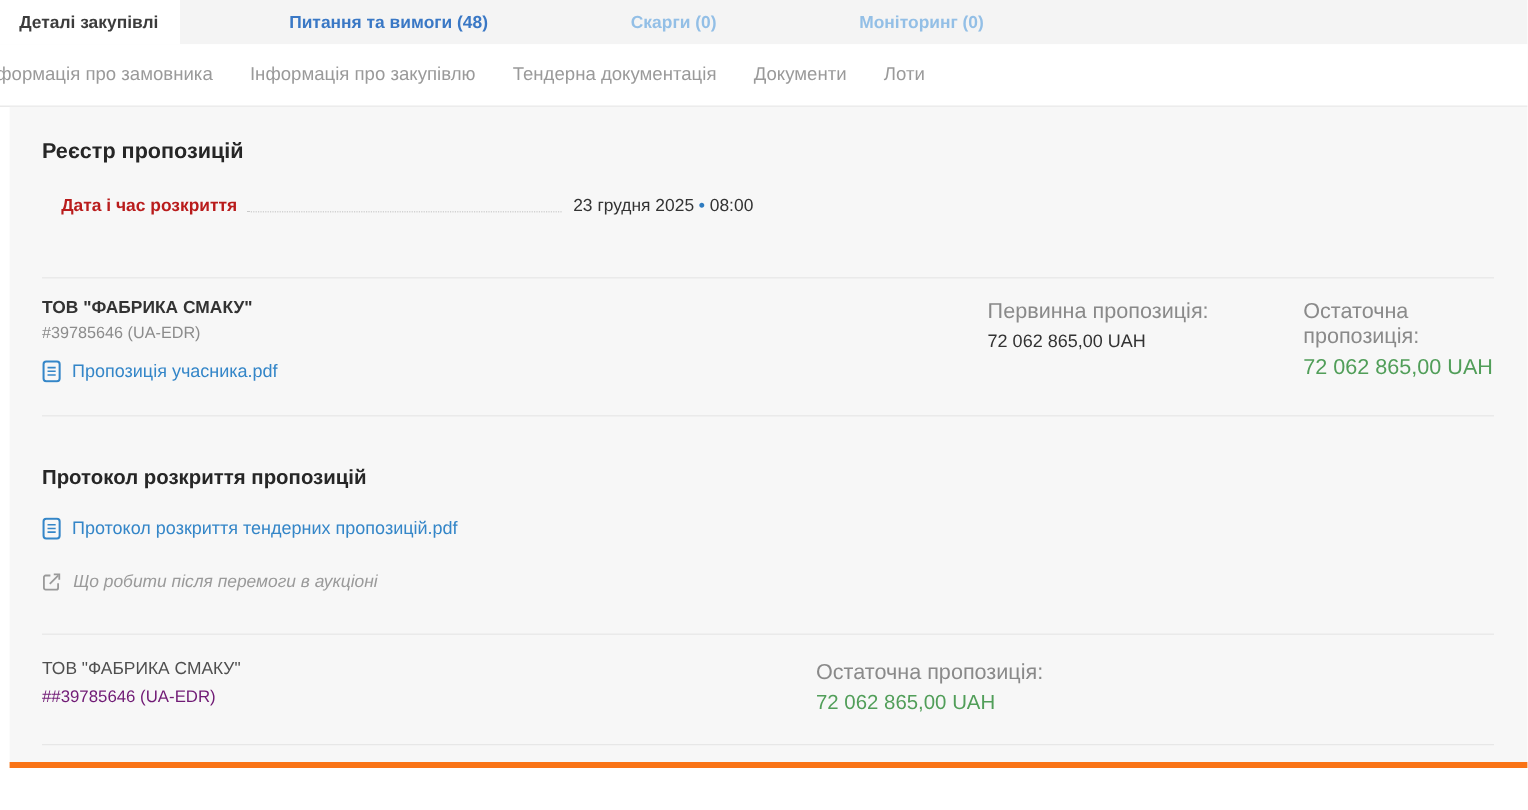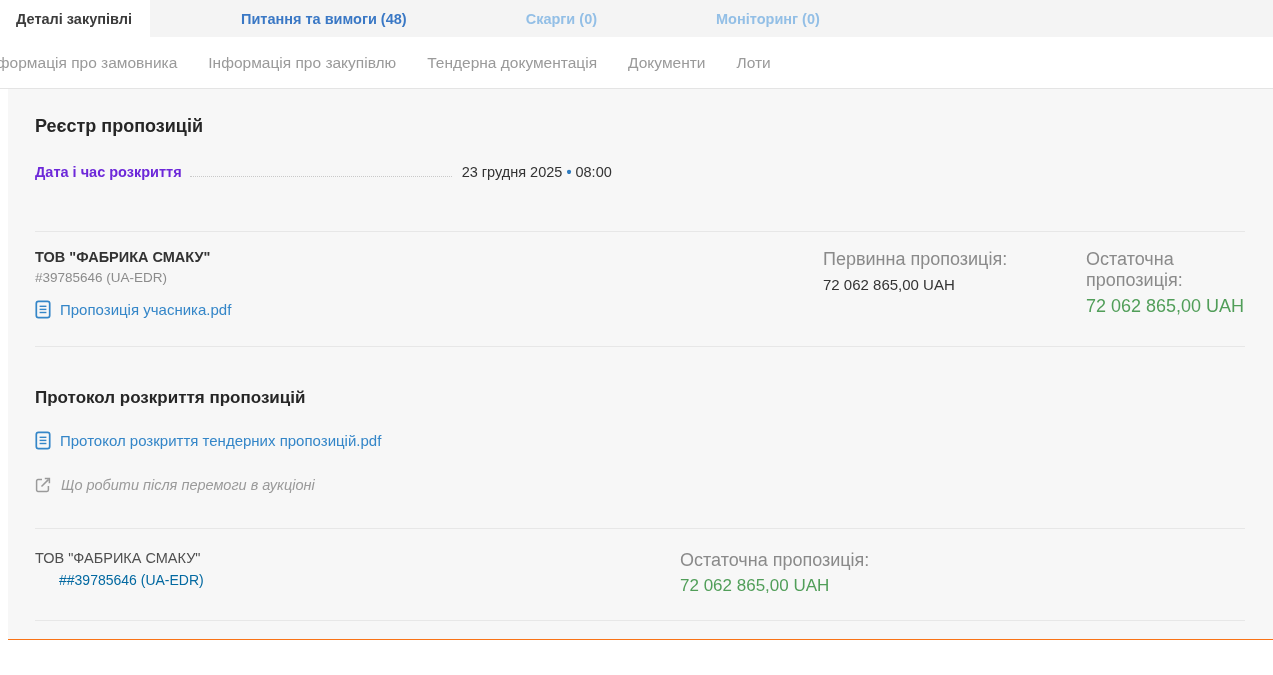--- a/index.html
+++ b/index.html
@@ -14,26 +14,26 @@
   .tab.muted { color:#93bfe6; font-weight:bold; margin-left:34px; }
 
   
   .subnav { height:52px; display:flex; align-items:center; border-bottom:1px solid #e4e4e4;
             background:#ffffff; overflow:hidden; }
   .subnav-item { color:#9a9a9a; font-size:15.5px; white-space:nowrap; margin-right:31px; cursor:pointer; }
   .subnav-item:first-child { margin-left:-16px; }
 
   
   .card { margin-left:8px; width:1265px; height:551px; background:#f7f7f7;
-          border-bottom:1px solid #f97316; padding-left:27px; }
+          border-bottom:5px solid #f97316; padding-left:27px; }
 
   .registry-title { padding-top:27px; font-size:18px; font-weight:bold; color:#262626; }
 
   .date-row { margin-top:27px; display:flex; align-items:flex-end; font-size:14.5px; }
-  .date-label { font-weight:bold; color:#6d28d9; white-space:nowrap; }
+  .date-label { font-weight:bold; color:#b91c1c; white-space:nowrap;margin-left:16px; }
   .leader { width:262px; border-bottom:1px dotted #c9c9c9; margin:0 10px 3px 8px; }
   .date-value { color:#333333; white-space:nowrap; }
   .dot-sep { color:#2f7cc0; margin:0 4px; font-weight:bold; }
 
   .sep { border:none; border-top:1px solid #e7e7e7; margin-right:28px; }
   .sep1 { margin-top:51px; }
   .sep2 { margin-top:27px; }
   .sep3 { margin-top:35px; }
   .sep4 { margin-top:24px; }
 
@@ -55,21 +55,21 @@
   .protocol-title { margin-top:41px; font-size:17px; font-weight:bold; color:#262626; }
   .protocol-link { margin-top:23px; }
   .help-row { display:flex; align-items:center; margin-top:27px; color:#9a9a9a;
               font-size:14.5px; font-style:italic; cursor:pointer; }
   .help-row svg { margin-right:10px; flex:0 0 auto; }
 
   
   .award-row { display:flex; padding-top:21px; }
   .award-left { flex:0 0 645px; }
   .award-name { font-size:14.5px; color:#4f4f4f; }
-  .award-id { font-size:14px; color:#0369a1; margin-top:6px;margin-left:24px; }
+  .award-id { font-size:14px; color:#701a75; margin-top:6px; }
   .award-mid { flex:1 1 auto; }
   .award-price-value { font-size:17px; color:#519e59; margin-top:5px; }
   .status-badge { flex:0 0 auto; align-self:flex-start; margin-right:55px; margin-top:2px;
                   background:#f7941e; color:#ffffff; font-size:15px;
                   padding:5px 13px 6px; border-radius:4px; cursor:pointer; white-space:nowrap; }
 </style>
 </head>
 <body>
 
 <div class="tabbar">

